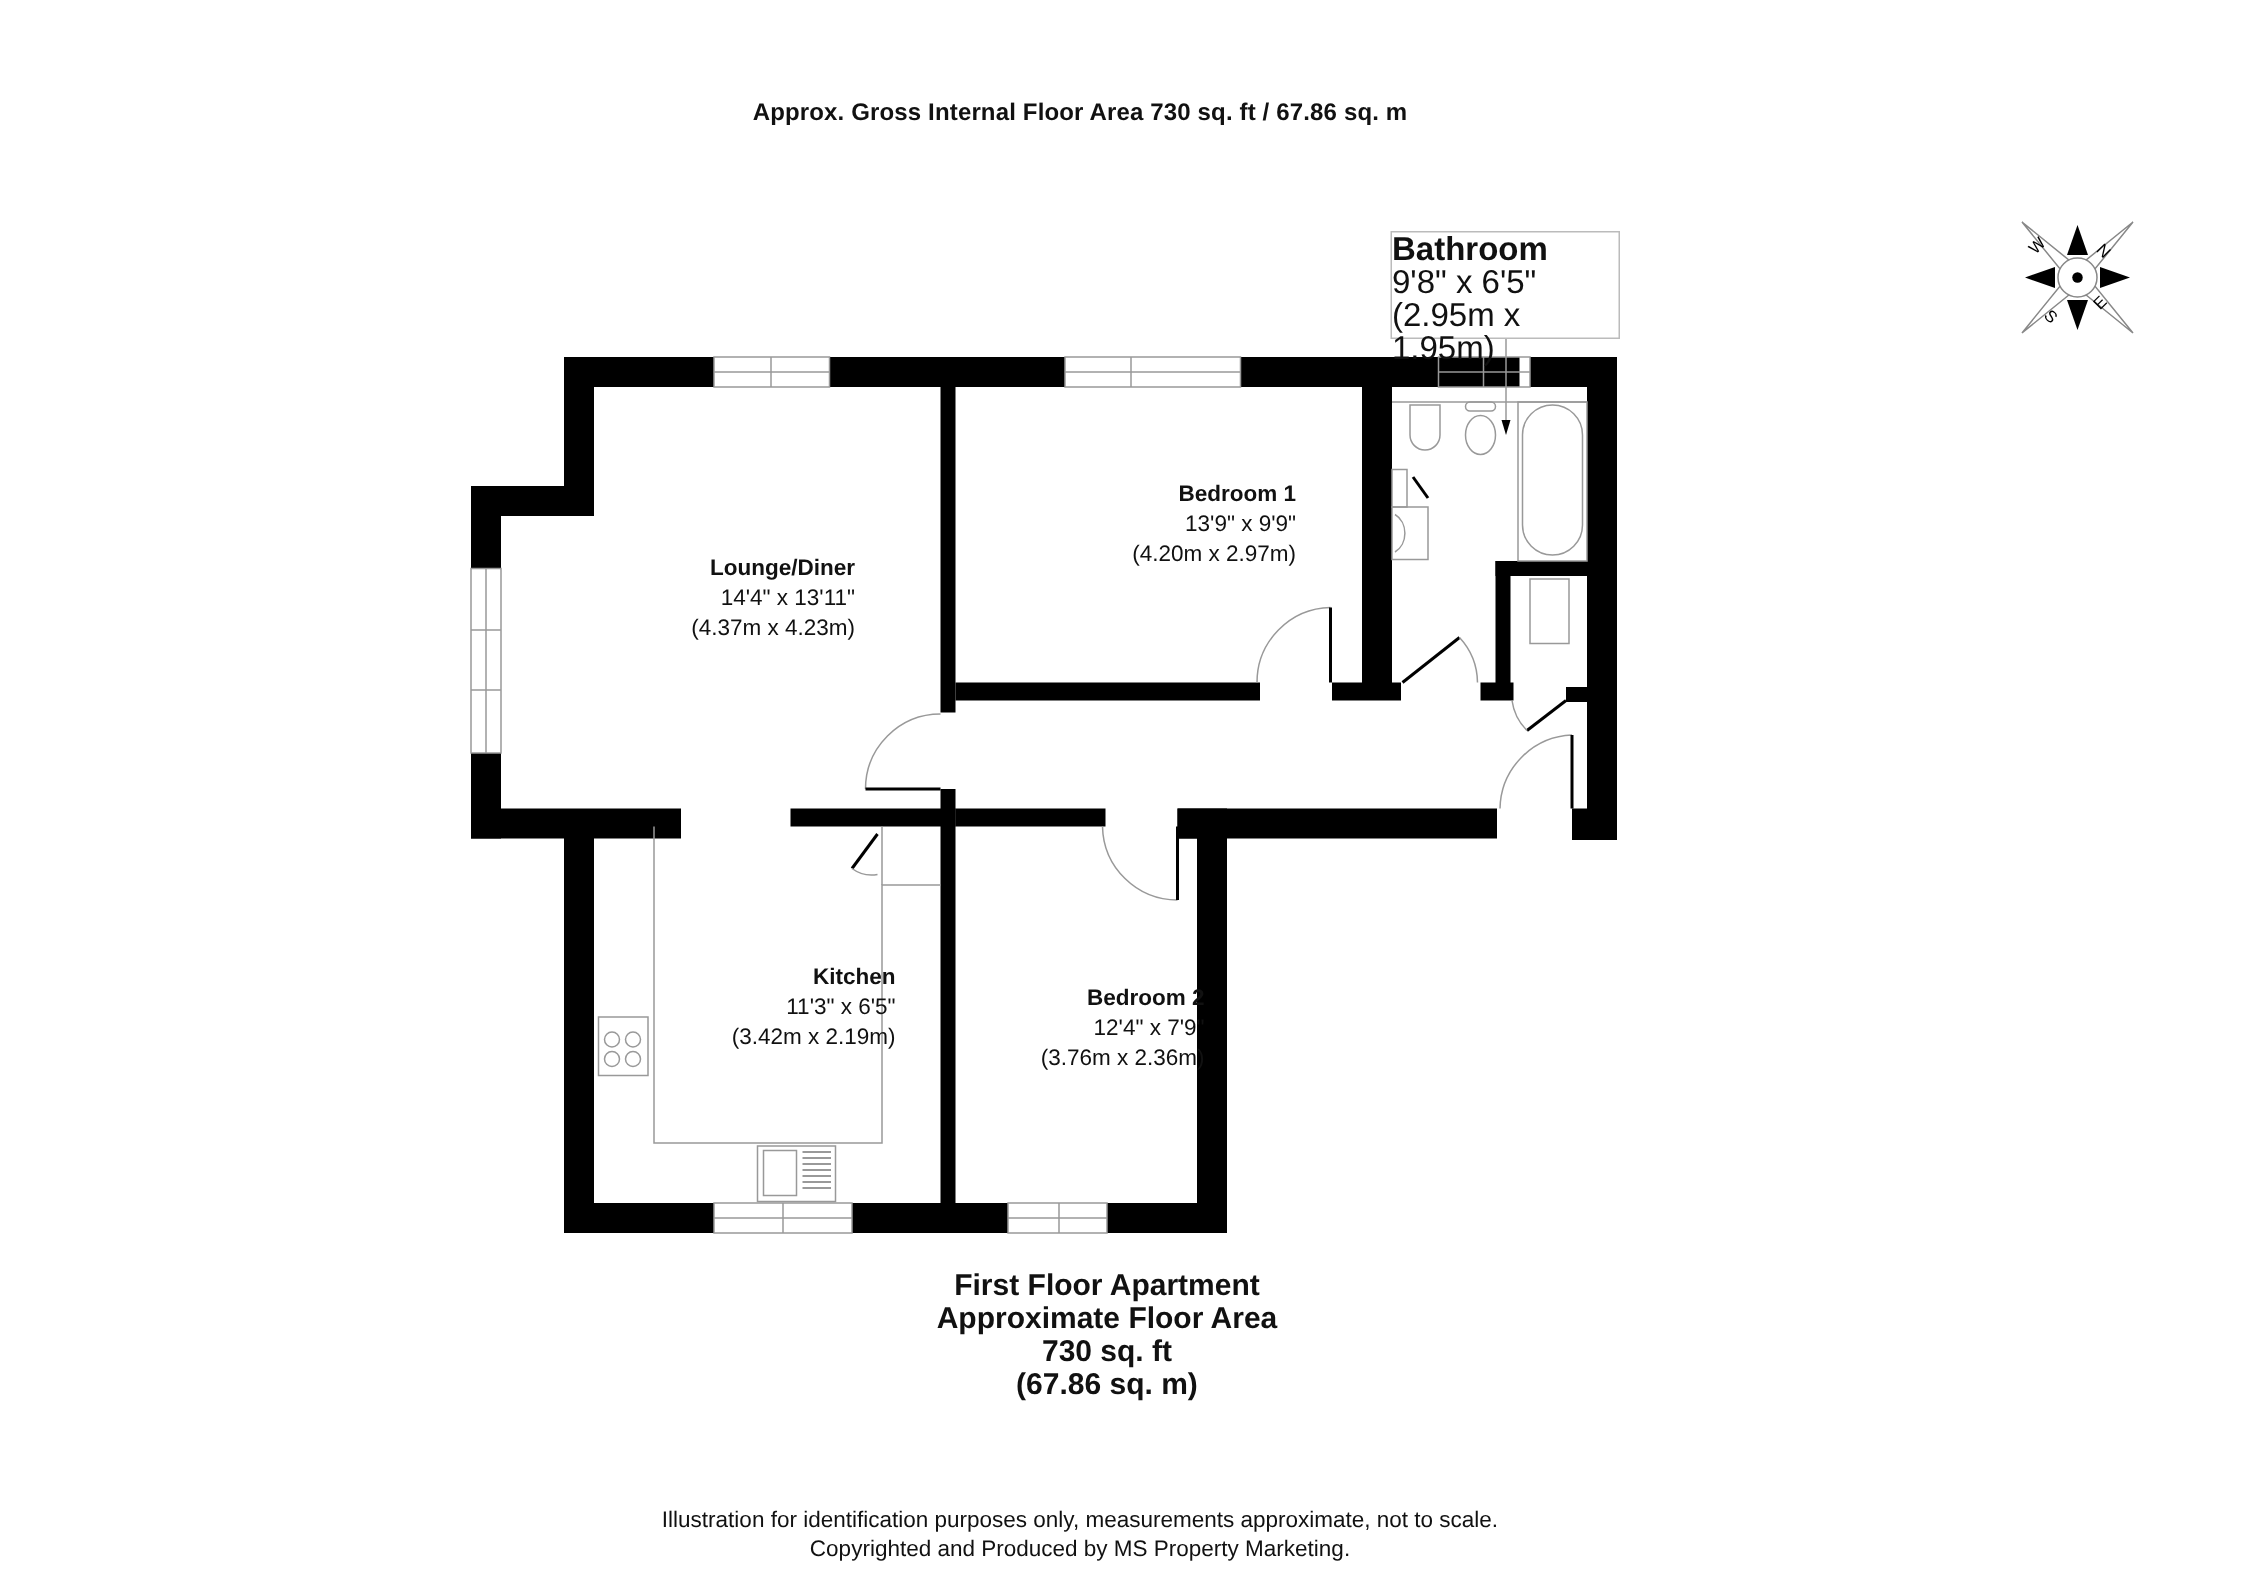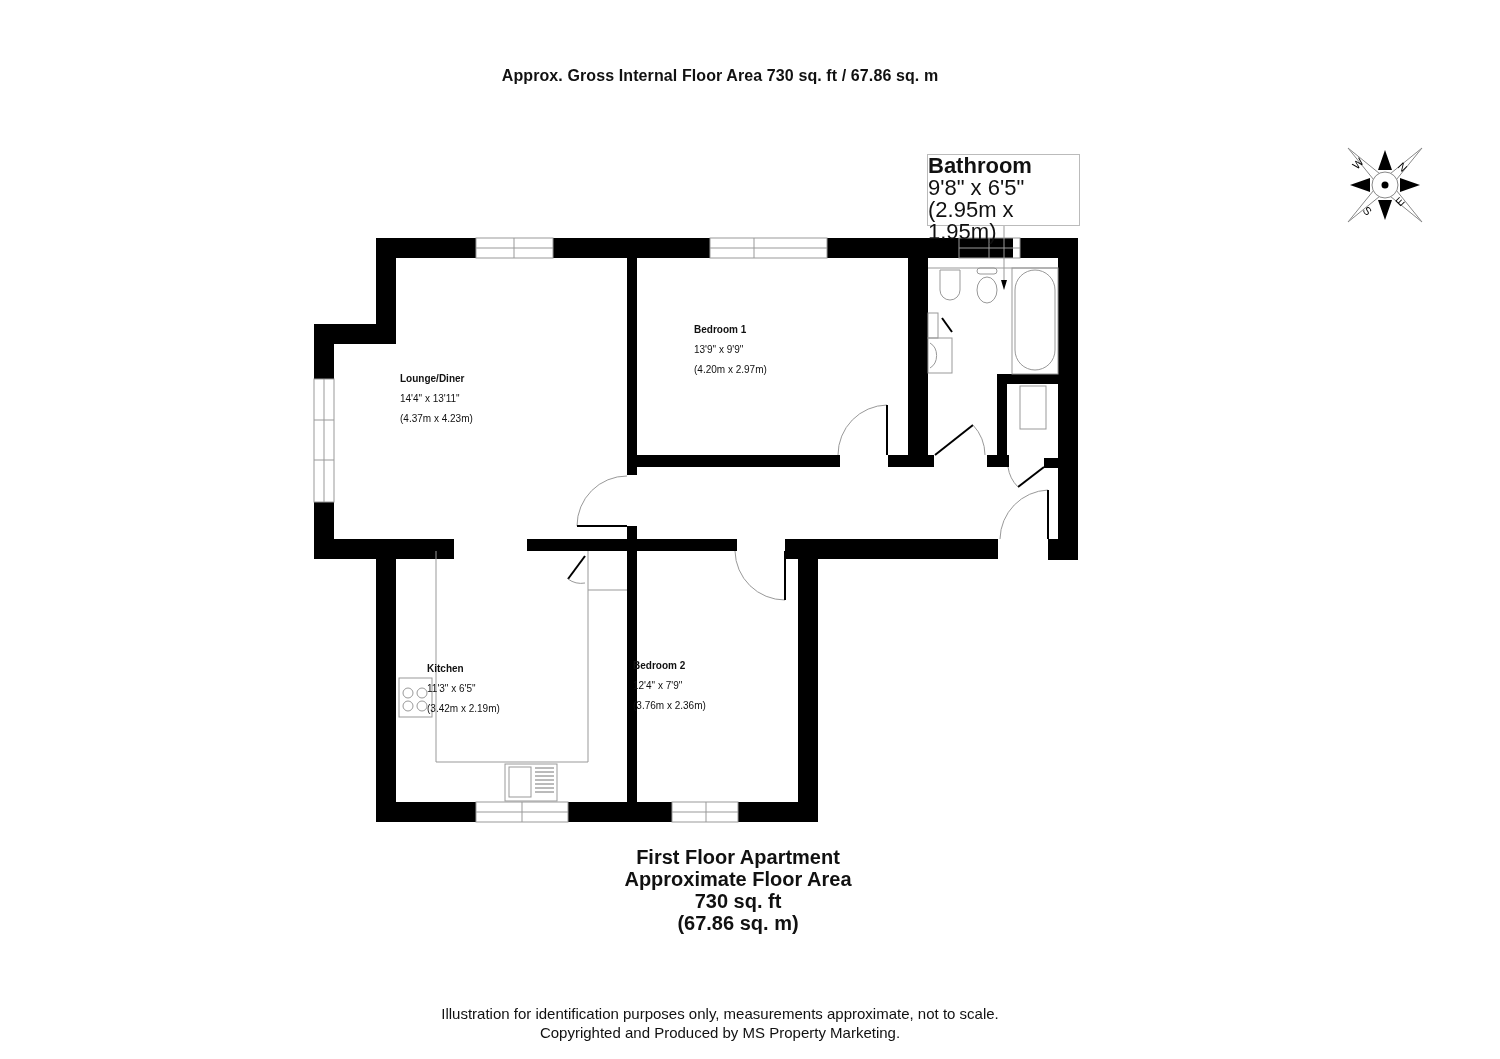--- a/index.html
+++ b/index.html
@@ -1,19 +1,19 @@
 <!DOCTYPE html>
 <html><head>
 <meta charset="utf-8">
 <style>
   html, body { margin:0; padding:0; background:#ffffff; }
   body { width:1500px; height:1059px; position:relative; overflow:hidden; font-family:"Liberation Sans", sans-serif; color:#111; }
   .title { position:absolute; left:0; width:1440px; top:67px; text-align:center; font-weight:bold; font-size:16px; letter-spacing:0.1px; }
   svg.plan { position:absolute; left:0; top:0; }
-  .room-label { position:absolute; text-align:left; font-size:10px; line-height:20px; }
+  .room-label { position:absolute; text-align:right; font-size:15px; line-height:20px; }
   .room-label .name { font-weight:bold; }
   .bath-box { position:absolute; left:927px; top:154px; width:151px; height:70px; border:1px solid #bbb; text-align:left; font-size:22px; line-height:22px; background:#fff; }
   .bath-box .name { font-weight:bold; }
   .summary { position:absolute; left:600px; width:276px; top:846px; text-align:center; font-weight:bold; font-size:20px; line-height:22px; }
   .footer { position:absolute; left:0; width:1440px; top:1004px; text-align:center; font-size:15px; line-height:19px; }
   .footer .copy { font-weight:normal; }
   .compass { position:absolute; left:1345px; top:145px; }
 </style>
 </head>
 <body>
@@ -153,21 +153,21 @@
   <div>14'4" x 13'11"</div>
   <div>(4.37m x 4.23m)</div>
 </div>
 
 <div class="room-label" style="left:694px; top:320px; width:170px;">
   <div class="name">Bedroom 1</div>
   <div>13'9" x 9'9"</div>
   <div>(4.20m x 2.97m)</div>
 </div>
 
-<div class="room-label" style="left:427px; top:642px; width:170px;margin-top:17px;">
+<div class="room-label" style="left:427px; top:642px; width:170px;">
   <div class="name">Kitchen</div>
   <div>11'3" x 6'5"</div>
   <div>(3.42m x 2.19m)</div>
 </div>
 
 <div class="room-label" style="left:633px; top:656px; width:170px;">
   <div class="name">Bedroom 2</div>
   <div>12'4" x 7'9"</div>
   <div>(3.76m x 2.36m)</div>
 </div>

